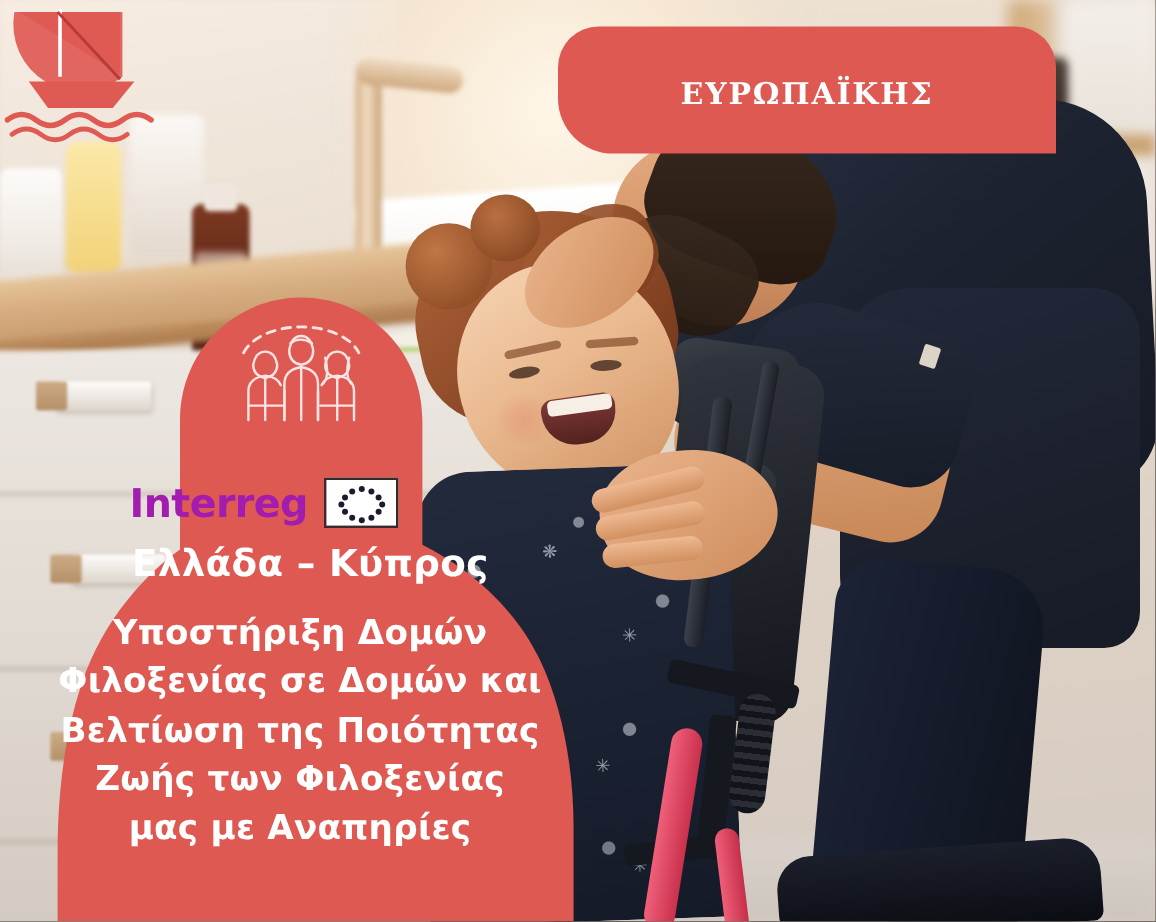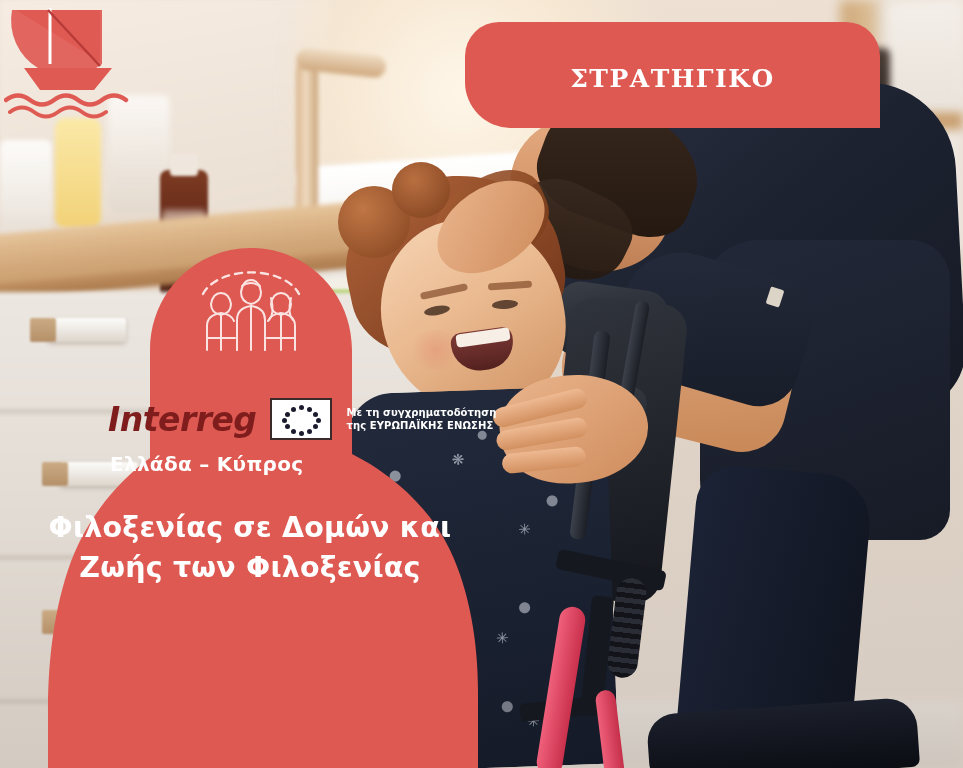--- a/index.html
+++ b/index.html
@@ -371,38 +371,38 @@
   }
   .family-icon{
     position:absolute;left:193px;top:24px;width:116px;height:92px;
   }
   .interreg-row{
     position:absolute;left:108px;top:158px;
     display:flex;align-items:center;gap:14px;
   }
   .interreg-word{
     font-family:"DejaVu Sans","Liberation Sans",sans-serif;
-    font-weight:700;font-size:33px;letter-spacing:-.5px;color:#7f1d1d;line-height:1;font-style:italic;
+    font-weight:700;font-size:33px;letter-spacing:-.5px;color:#a21caf;line-height:1;
   }
   .eu-flag{
     width:62px;height:42px;background:#fff;border:2px solid #3a2a2a;
     position:relative;box-sizing:border-box;
   }
   .eu-star{
     position:absolute;width:5px;height:5px;border-radius:50%;background:#1b1b2e;
   }
   .eu-cofund{
     font-family:"DejaVu Sans","Liberation Sans",sans-serif;
     font-size:10px;font-weight:700;line-height:1.3;color:#fff;letter-spacing:.1px;
     white-space:nowrap;
   }
   .countries{
     position:absolute;left:110px;top:212px;
     font-family:"DejaVu Sans","Liberation Sans",sans-serif;
-    font-weight:700;font-size:20px;color:#fff;letter-spacing:.3px;
+    font-weight:700;font-size:31px;color:#fff;letter-spacing:.3px;
   }
   .headline{
     position:absolute;left:18px;top:268px;width:464px;
     text-align:center;
     font-family:"DejaVu Sans","Liberation Sans",sans-serif;
     font-weight:700;font-size:28.5px;line-height:1.42;color:#fff;
     letter-spacing:.2px;
   }
   .headline div{white-space:nowrap;}
 
@@ -518,21 +518,21 @@
       <path d="M12 8 L96 60 L96 8 Z" fill="#e05a54"></path>
       <path d="M46 6 L46 62" stroke="#ffffff" stroke-width="3" fill="none"></path>
       <path d="M44 8 L96 64" stroke="#b83b38" stroke-width="2.5" fill="none"></path>
       <path d="M20 66 L108 66 L90 88 L36 88 Z" fill="#e05a54"></path>
       <path d="M2 98 q12 -9 24 0 t24 0 t24 0 t24 0 t24 0" stroke="#e05a54" stroke-width="4.5" fill="none" stroke-linecap="round"></path>
       <path d="M6 110 q12 -9 24 0 t24 0 t24 0 t24 0" stroke="#e05a54" stroke-width="4" fill="none" stroke-linecap="round"></path>
     </svg>
   </div>
 
   <div class="banner">
-    <div class="banner-sub">ΣΤΡΑΤΗΓΙΚΟ</div>
+    <div class="banner-sub">ΕΥΡΩΠΑΪΚΗΣ</div>
   </div>
 
   <div class="arch-wrap">
     <svg class="arch-svg" width="500" height="528" viewBox="0 0 500 528">
       <path d="M148 528
                L148 160
                A103 103 0 0 1 354 160
                L354 300
                A0 0 0 0 0 354 300
                Z" fill="none"></path>
@@ -584,28 +584,27 @@
           <i class="eu-star" style="left:44px;top:18px"></i>
           <i class="eu-star" style="left:41px;top:24px"></i>
           <i class="eu-star" style="left:35px;top:29px"></i>
           <i class="eu-star" style="left:27px;top:31px"></i>
           <i class="eu-star" style="left:19px;top:29px"></i>
           <i class="eu-star" style="left:13px;top:24px"></i>
           <i class="eu-star" style="left:10px;top:18px"></i>
           <i class="eu-star" style="left:13px;top:12px"></i>
           <i class="eu-star" style="left:19px;top:7px"></i>
         </span>
-        <span class="eu-cofund">
-          <span>Με τη συγχρηματοδότηση</span><br>
-          <span>της ΕΥΡΩΠΑΪΚΗΣ ΕΝΩΣΗΣ</span>
-        </span>
       </div>
 
       <div class="countries">Ελλάδα – Κύπρος</div>
 
       <div class="headline">
+        <div>Υποστήριξη Δομών</div>
         <div>Φιλοξενίας σε Δομών και</div>
+        <div>Βελτίωση της Ποιότητας</div>
         <div>Ζωής των Φιλοξενίας</div>
+        <div>μας με Αναπηρίες</div>
       </div>
     </div>
   </div>
 
 </div>
 
 </body></html>

